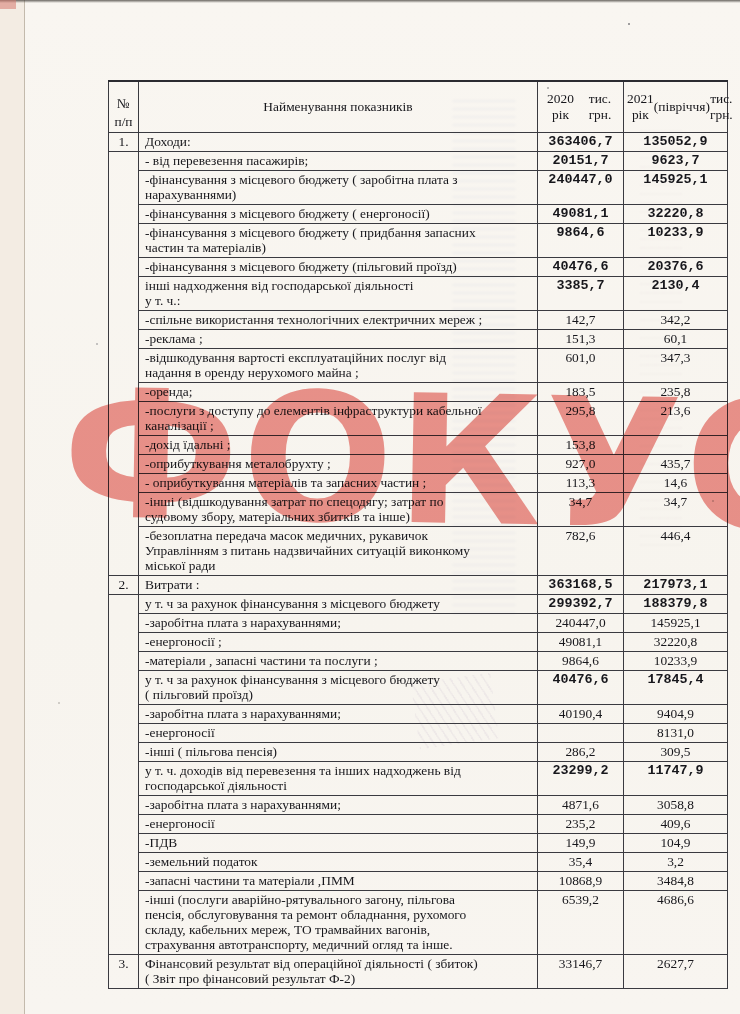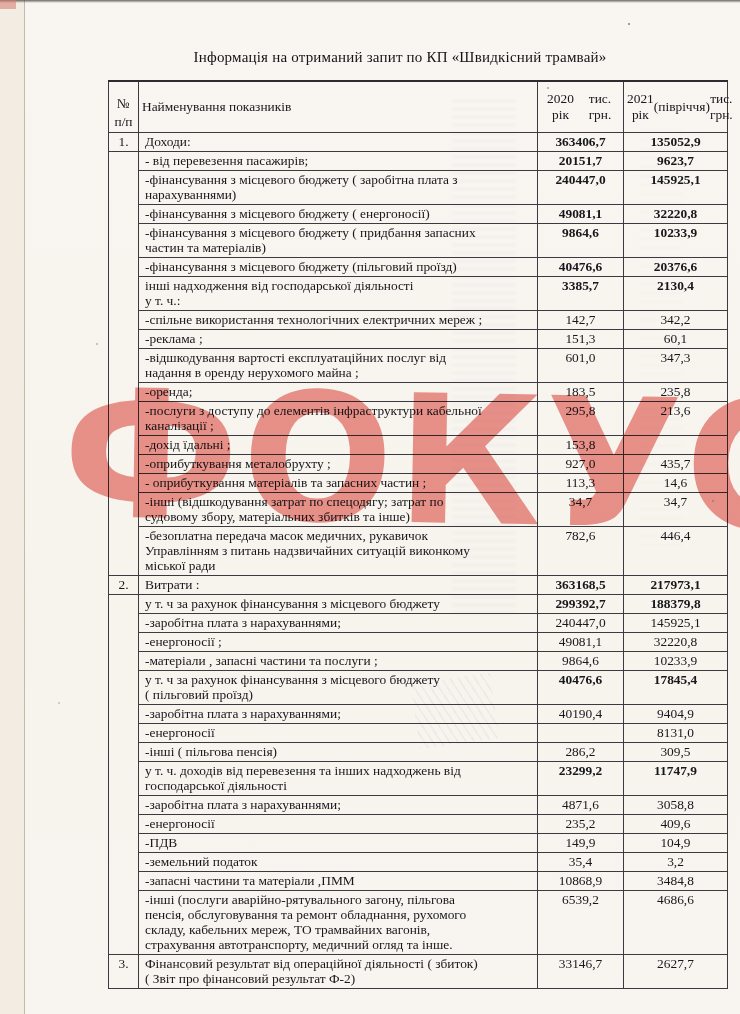--- a/index.html
+++ b/index.html
@@ -41,27 +41,27 @@
     position:absolute;left:108px;top:80px;width:619px;z-index:2;
     border-collapse:collapse;table-layout:fixed;
     font-size:13.4px;color:#17171c;
     border:1px solid #2b2b31;border-top:2px solid #2b2b31;
   }
   .data-table th,.data-table td{border:1px solid #3a3a40;}
   th{font-weight:normal;padding:2px 3px;}
   .h-num{vertical-align:bottom;text-align:center;padding-bottom:3px;}
   .h-num div{line-height:14px;}
   .h-num .gap{margin-bottom:4px;}
-  .h-name{text-align:left;vertical-align:middle;}
+  .h-name{text-align:center;vertical-align:middle;}
   .h-year .stack{display:flex;flex-direction:row;justify-content:space-between;
     align-items:center;height:46px;}
   .num{text-align:center;vertical-align:top;padding:1px 2px 2px;line-height:15px;}
   .lbl{padding:1px 1px 2px 6px;vertical-align:top;white-space:pre-line;line-height:15px;}
   .val{text-align:center;vertical-align:top;padding:1px 2px 2px;line-height:15px;}
-  .val.b{font-weight:bold;}
+  .val.b{font-weight:bold;font-family:Liberation Mono, monospace;}
   
   .watermark{
     position:absolute;left:64px;top:366px;z-index:5;width:760px;
     font-family:"DejaVu Sans","Liberation Sans",sans-serif;
     font-weight:bold;font-size:178px;line-height:1;letter-spacing:3px;
     color:rgba(224,63,55,.55);mix-blend-mode:multiply;
     transform:rotate(1deg);transform-origin:left top;
     pointer-events:none;white-space:nowrap;user-select:none;
   }
 </style>
@@ -70,21 +70,20 @@
 
 <div class="page">
   <div class="edge-left"></div>
   <div class="edge-top"></div>
   <div class="corner-blotch"></div>
   <div class="bleed-a"></div>
   <div class="bleed-b"></div>
   <div class="bleed-c"></div>
   <div class="specks"></div>
 
-  <div class="title">Інформація  на отриманий запит по КП «Швидкісний трамвай»</div>
 
   <table class="data-table">
     <colgroup>
       <col style="width:30px">
         <col style="width:399px">
         <col style="width:86px">
         <col style="width:104px">
     </colgroup>
     <thead>
       <tr>

